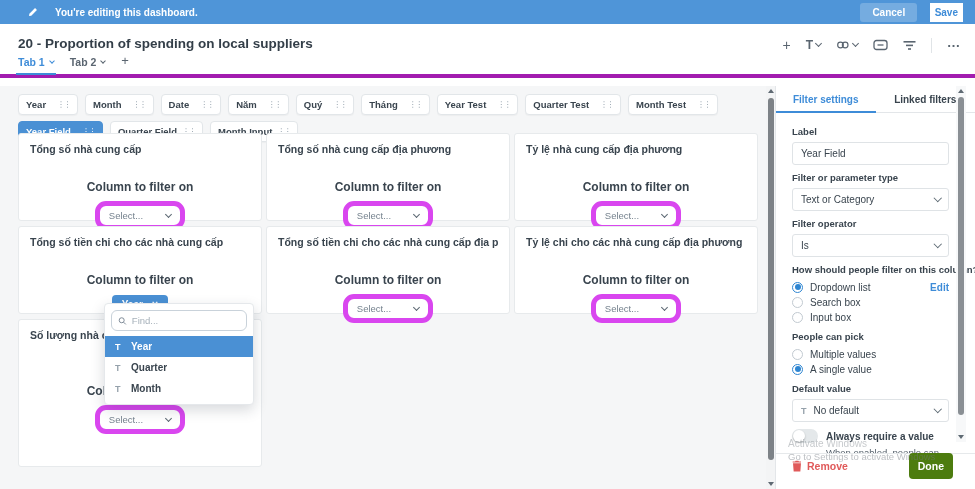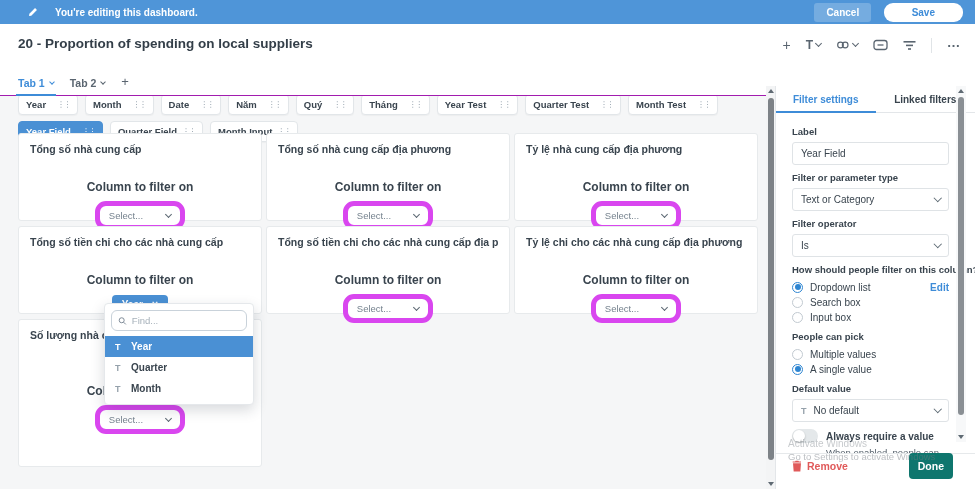--- a/index.html
+++ b/index.html
@@ -5,26 +5,26 @@
   * { margin:0; padding:0; box-sizing:border-box; font-family:"Liberation Sans", sans-serif; }
   html,body { width:975px; height:489px; overflow:hidden; background:#fff; }
   .screen { position:relative; width:975px; height:489px; overflow:hidden; }
 
   
   .topbar { position:absolute; left:0; top:0; width:975px; height:24px; background:#4F95D8;
             display:flex; align-items:center; justify-content:space-between; padding:0 12px 0 28px; z-index:4; }
   .topbar-left { display:flex; align-items:center; gap:17px; color:#fff; font-size:10px; font-weight:bold; }
   .btn-cancel { background:rgba(255,255,255,.22); color:#fff; border:none; border-radius:3px;
                 padding:4px 12px; font-size:10px; font-weight:bold; margin-right:8px; }
-  .btn-save { background:#fff; color:#3E8CD8; border:none; border-radius:9px; padding:4px 28px;
+  .btn-save { background:#fff; color:#3E8CD8; border:none; border-radius:0; padding:4px 5px;
               font-size:10px; font-weight:bold; }
 
   
-  .header { position:absolute; left:0; top:24px; width:975px; height:72px; background:#fff;
-            border-bottom:1px solid #a21caf; z-index:3; }
+  .header { position:absolute; left:0; top:24px; width:975px; height:54px; background:#fff;
+            border-bottom:4px solid #a21caf; z-index:3; }
   .page-title { position:absolute; left:18px; top:12px; font-size:13.5px; font-weight:bold; color:#333E48; }
   .toolbar { position:absolute; right:14px; top:13px; display:flex; align-items:center; gap:15px; color:#5A6570; }
   .tb-ic { display:flex; align-items:center; gap:3px; font-size:12px; font-weight:bold; color:#5A6570; }
   .tb-plus { font-size:14px; font-weight:normal; }
   .tb-more { font-size:13px; letter-spacing:1px; }
   .tb-div { width:1px; height:15px; background:#E0E4E7; }
   .chev { display:inline-block; width:5px; height:5px; border-right:1.5px solid currentColor;
           border-bottom:1.5px solid currentColor; transform:rotate(45deg); margin-top:-3px; }
   .tabs { position:absolute; left:18px; bottom:0; display:flex; gap:16px; align-items:flex-end; height:22px; }
   .tab { display:flex; align-items:center; gap:5px; font-size:10.5px; font-weight:bold; color:#5A6570;
@@ -110,21 +110,21 @@
   .toggle-row { display:flex; align-items:center; gap:8px; margin-bottom:4px; }
   .toggle { width:26px; height:14px; border-radius:7px; background:#E4E8EA; position:relative; flex:none; }
   .toggle::after { content:""; position:absolute; left:1px; top:1px; width:12px; height:12px; border-radius:50%;
                    background:#fff; box-shadow:0 1px 2px rgba(0,0,0,.25); }
   .toggle-label { font-size:10px; font-weight:bold; color:#39444E; }
   .require-desc { margin-left:34px; width:128px; font-size:9.5px; color:#55606B; line-height:12px; height:19px; overflow:hidden; }
   .panel-footer { position:absolute; left:0; right:0; bottom:0; height:36px; background:#fff;
                   border-top:1px solid #E6E9EB; display:flex; align-items:center; justify-content:space-between;
                   padding:0 22px 12px 16px; z-index:10; }
   .remove-btn { display:flex; align-items:center; gap:5px; color:#E05A5A; font-size:10.5px; font-weight:bold; }
-  .done-btn { background:#0f766e; color:#fff; border:none; border-radius:4px; min-width:38px; height:26px;
+  .done-btn { background:#4d7c0f; color:#fff; border:none; border-radius:4px; min-width:38px; height:26px;
               font-size:10.5px; font-weight:bold; padding:0 9px; position:relative; z-index:16; }
 
   
   .watermark { position:absolute; left:788px; top:438px; z-index:14; pointer-events:none; }
   .wm1 { font-size:10px; color:rgba(112,120,128,.40); }
   .wm2 { font-size:9.5px; color:rgba(112,120,128,.48); margin-top:2px; }
 </style>
 </head>
 <body>
 

